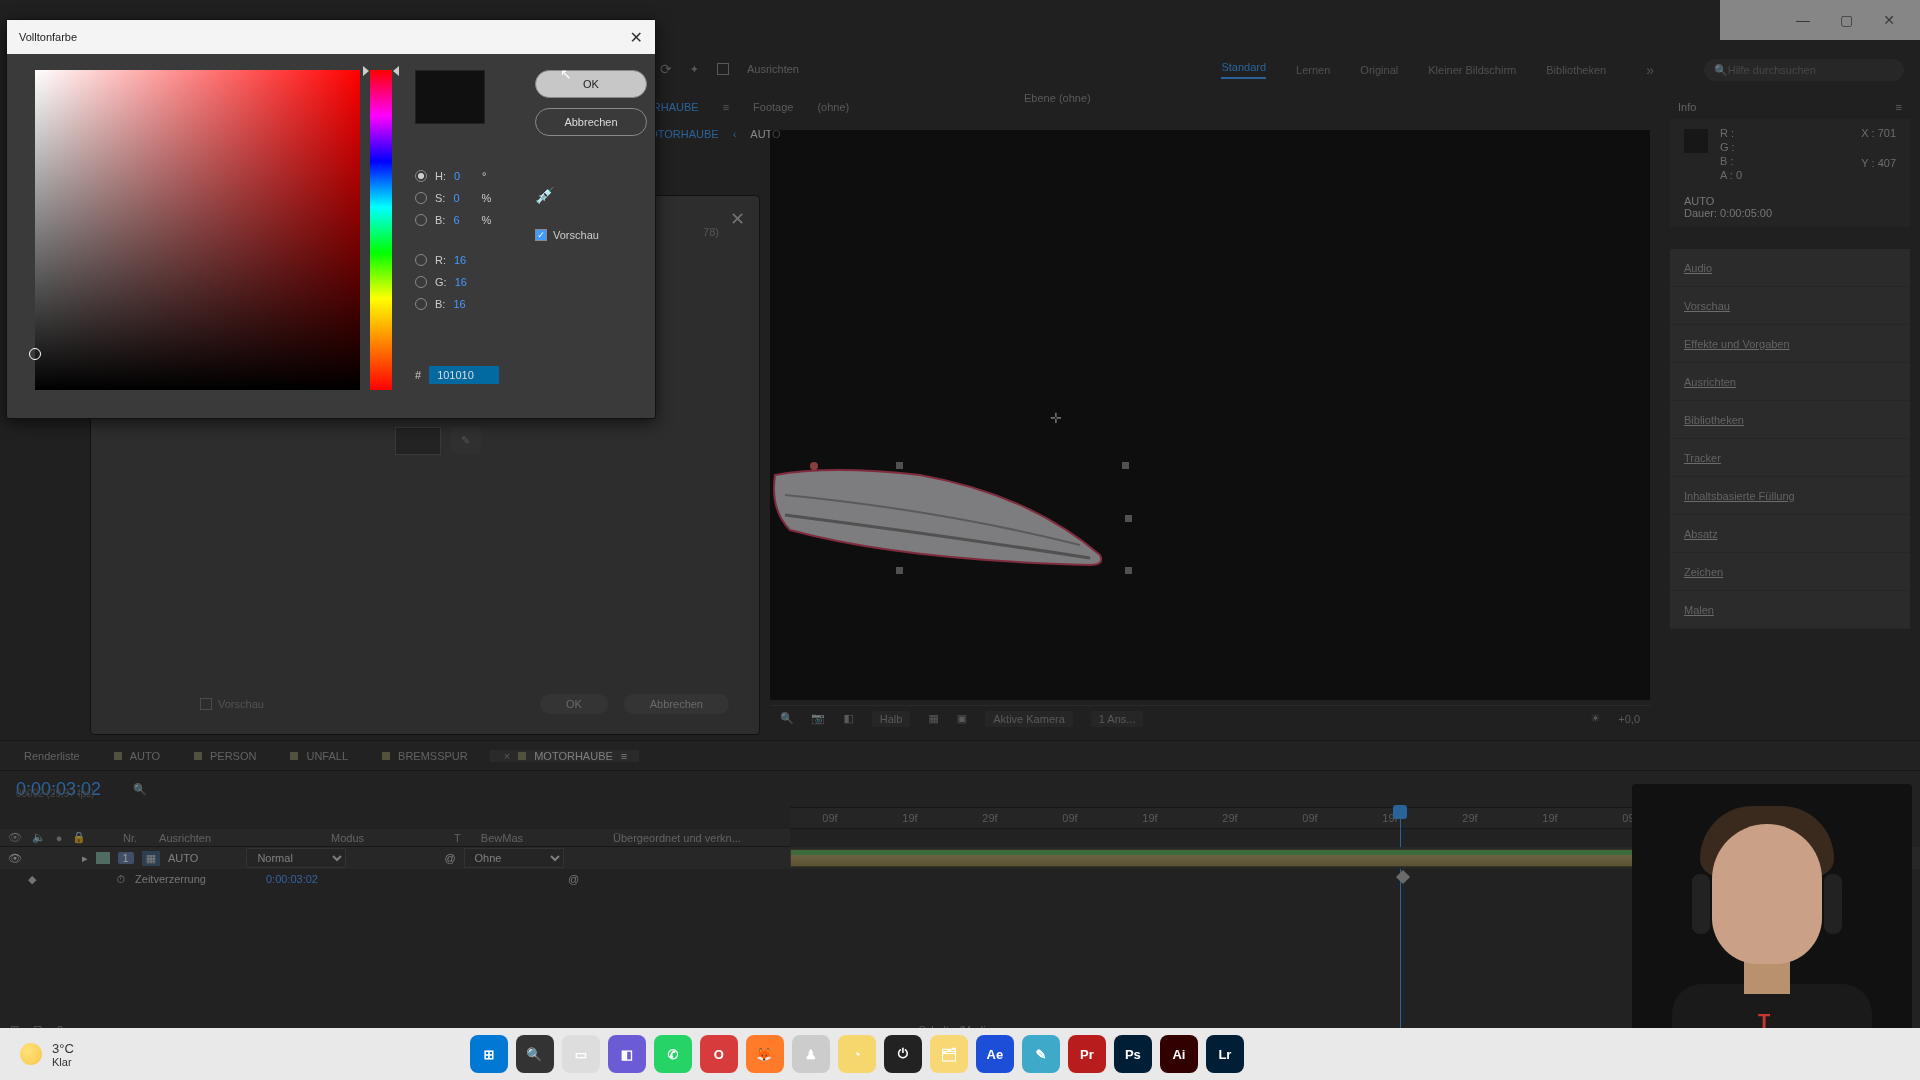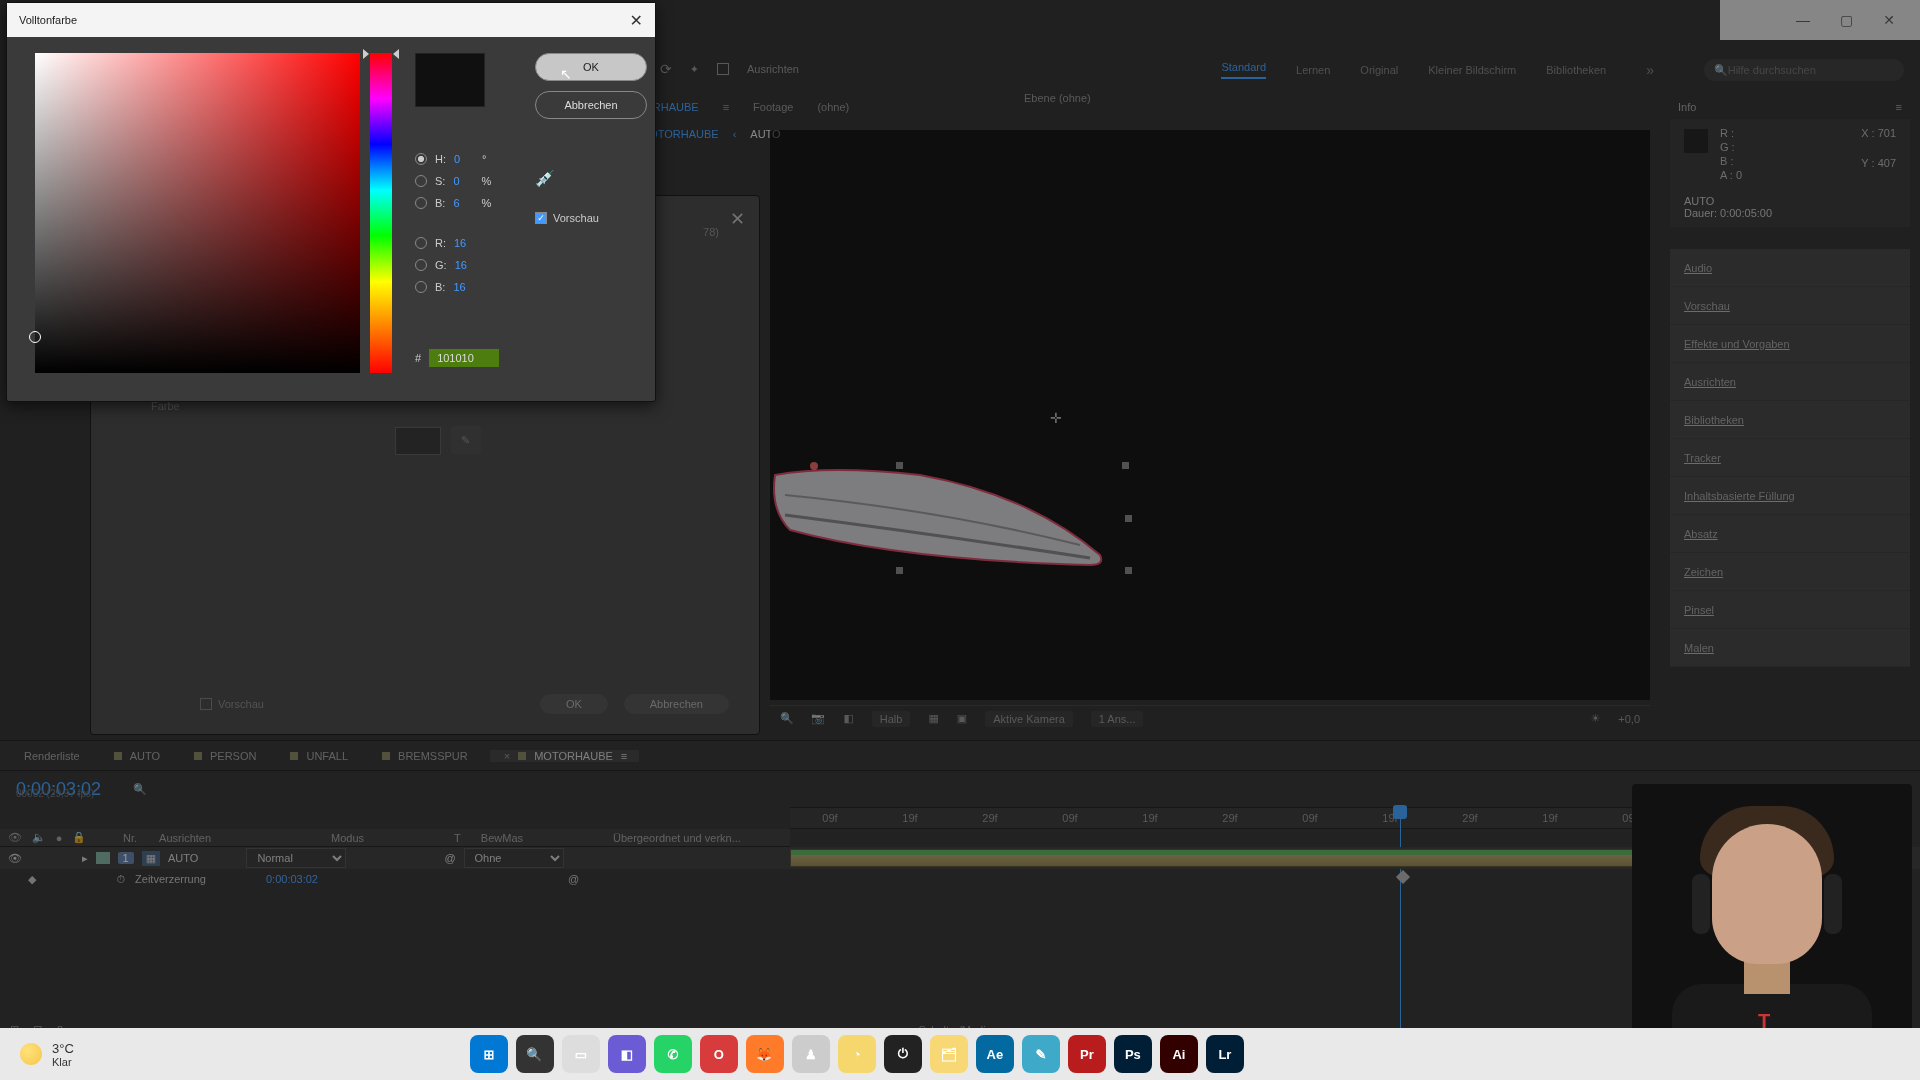--- a/index.html
+++ b/index.html
@@ -66,39 +66,39 @@
 .sd-btn-big{display:inline-block;margin:18px auto;background:#3a3a3a;padding:6px 18px;border-radius:12px;color:#888;}
 .sd-section{margin-top:30px;}
 .sd-color-swatch{width:46px;height:28px;background:#101010;display:inline-block;margin-left:6px;vertical-align:middle;border:1px solid #555;}
 .sd-picker{display:inline-flex;align-items:center;justify-content:center;width:30px;height:28px;background:#3a3a3a;margin-left:6px;border-radius:3px;color:#aaa;}
 .sd-footer{position:absolute;bottom:20px;right:30px;display:flex;gap:16px;align-items:center;}
 .sd-footer .chk{display:flex;align-items:center;gap:6px;margin-right:260px;color:#888;}
 .sd-ok,.sd-cancel{background:#3a3a3a;border-radius:14px;padding:4px 26px;color:#999;}
 .solid-dialog *{opacity:.75;}
 
 
-.picker{position:absolute;top:2px;left:6px;width:650px;height:400px;background:#3a3a3a;border:1px solid #111;border-radius:3px;box-shadow:0 4px 16px rgba(0,0,0,.6); z-index:50;}
+.picker{position:absolute;top:19px;left:6px;width:650px;height:400px;background:#3a3a3a;border:1px solid #111;border-radius:3px;box-shadow:0 4px 16px rgba(0,0,0,.6); z-index:50;}
 .picker-title{position:absolute;top:0;left:0;right:0;height:34px;background:#f4f4f4;color:#222;display:flex;align-items:center;padding:0 12px;font-size:13px;}
 .picker-title .x{margin-left:auto;color:#333;font-size:16px;}
 .picker-body{position:absolute;top:50px;left:28px;right:20px;bottom:20px;}
 .sat-box{position:absolute;top:0;left:0;width:325px;height:320px;background:linear-gradient(to bottom,rgba(0,0,0,0),#000),linear-gradient(to right,#fff,#f00);}
 .sat-cursor{position:absolute;width:12px;height:12px;border:1px solid #fff;border-radius:50%;left:-6px;bottom:30px;}
 .hue-bar{position:absolute;top:0;left:335px;width:22px;height:320px;background:linear-gradient(to bottom,#f00,#f0f,#00f,#0ff,#0f0,#ff0,#ff8000,#f00);}
 .hue-ptr-l,.hue-ptr-r{position:absolute;top:-4px;width:0;height:0;border-top:5px solid transparent;border-bottom:5px solid transparent;}
 .hue-ptr-l{left:328px;border-left:6px solid #ccc;}
 .hue-ptr-r{left:358px;border-right:6px solid #ccc;}
 .preview-sw{position:absolute;top:0;left:380px;width:70px;height:54px;background:#101010;border:1px solid #222;}
 .val-col{position:absolute;top:100px;left:380px;display:flex;flex-direction:column;gap:10px;}
 .val-row{display:flex;align-items:center;gap:8px;color:#ccc;}
 .val-row .rad{width:12px;height:12px;border:1px solid #888;border-radius:50%;}
 .val-row .rad.sel{background:radial-gradient(circle,#ccc 40%,transparent 45%);}
 .val-row .v{color:#49f;min-width:20px;}
 .hex-row{position:absolute;top:296px;left:380px;display:flex;align-items:center;gap:8px;}
 .hex-row .hash{color:#ccc;}
-.hex-row .hx{background:#4d7c0f;color:#ddd;padding:3px 8px;min-width:70px;}
+.hex-row .hx{background:#0369a1;color:#ddd;padding:3px 8px;min-width:70px;}
 .picker-right{position:absolute;top:0;left:500px;display:flex;flex-direction:column;gap:10px;}
 .p-btn{width:112px;height:28px;border-radius:14px;border:1px solid #888;display:flex;align-items:center;justify-content:center;color:#ddd;cursor:pointer;}
 .p-btn.ok{background:#c7c7c7;color:#222;}
 .eyedrop{margin-top:40px;color:#ccc;font-size:16px;}
 .prev-chk{display:flex;align-items:center;gap:6px;margin-top:14px;color:#ccc;}
 .prev-chk .cb{width:12px;height:12px;border:1px solid #888;background:#49f;display:flex;align-items:center;justify-content:center;color:#fff;font-size:9px;}
 .cursor-fake{position:absolute;top:66px;left:560px;color:#fff;font-size:14px;z-index:60;}
 
 
 .timeline{position:absolute;top:740px;left:0;right:0;bottom:38px;background:#262626;border-top:1px solid #111;}
@@ -254,21 +254,20 @@
   <div class="r-list" id="right-list">
       <div class="r-item">Audio</div>
       <div class="r-item">Vorschau</div>
       <div class="r-item">Effekte und Vorgaben</div>
       <div class="r-item">Ausrichten</div>
       <div class="r-item">Bibliotheken</div>
       <div class="r-item">Tracker</div>
       <div class="r-item">Inhaltsbasierte Füllung</div>
       <div class="r-item">Absatz</div>
       <div class="r-item">Zeichen</div>
-      <div class="r-item">Pinsel</div>
       <div class="r-item">Malen</div>
     </div>
 </div>
 
 <div class="solid-dialog">
   <span class="sd-close">✕</span>
   <div class="sd-body">
     <div style="text-align:right;color:#777;margin-bottom:40px;">78)</div>
     <div class="sd-row">
         <label>Pixel-Seitenverhältnis:</label>
@@ -504,21 +503,21 @@
       <div class="tb-app" style="background: rgb(51, 51, 51);">🔍</div>
       <div class="tb-app" style="background: rgb(221, 221, 221);">▭</div>
       <div class="tb-app" style="background: rgb(107, 91, 212);">◧</div>
       <div class="tb-app" style="background: rgb(37, 211, 102);">✆</div>
       <div class="tb-app" style="background: rgb(216, 59, 59);">O</div>
       <div class="tb-app" style="background: rgb(255, 123, 41);">🦊</div>
       <div class="tb-app" style="background: rgb(204, 204, 204);">♟</div>
       <div class="tb-app" style="background: rgb(245, 215, 110);">◔</div>
       <div class="tb-app" style="background: rgb(34, 34, 34);">⏻</div>
       <div class="tb-app" style="background: rgb(248, 215, 117);">🗂</div>
-      <div class="tb-app" style="background: #0369a1;">Ae</div>
+      <div class="tb-app" style="background: #1d4ed8;">Ae</div>
       <div class="tb-app" style="background: rgb(63, 169, 201);">✎</div>
       <div class="tb-app" style="background: #b91c1c;">Pr</div>
       <div class="tb-app" style="background: rgb(0, 30, 54);">Ps</div>
       <div class="tb-app" style="background: rgb(51, 0, 0);">Ai</div>
       <div class="tb-app" style="background: rgb(0, 30, 54);">Lr</div>
     </div>
   <div style="width:260px"></div>
 </div>
 
 </body></html>

